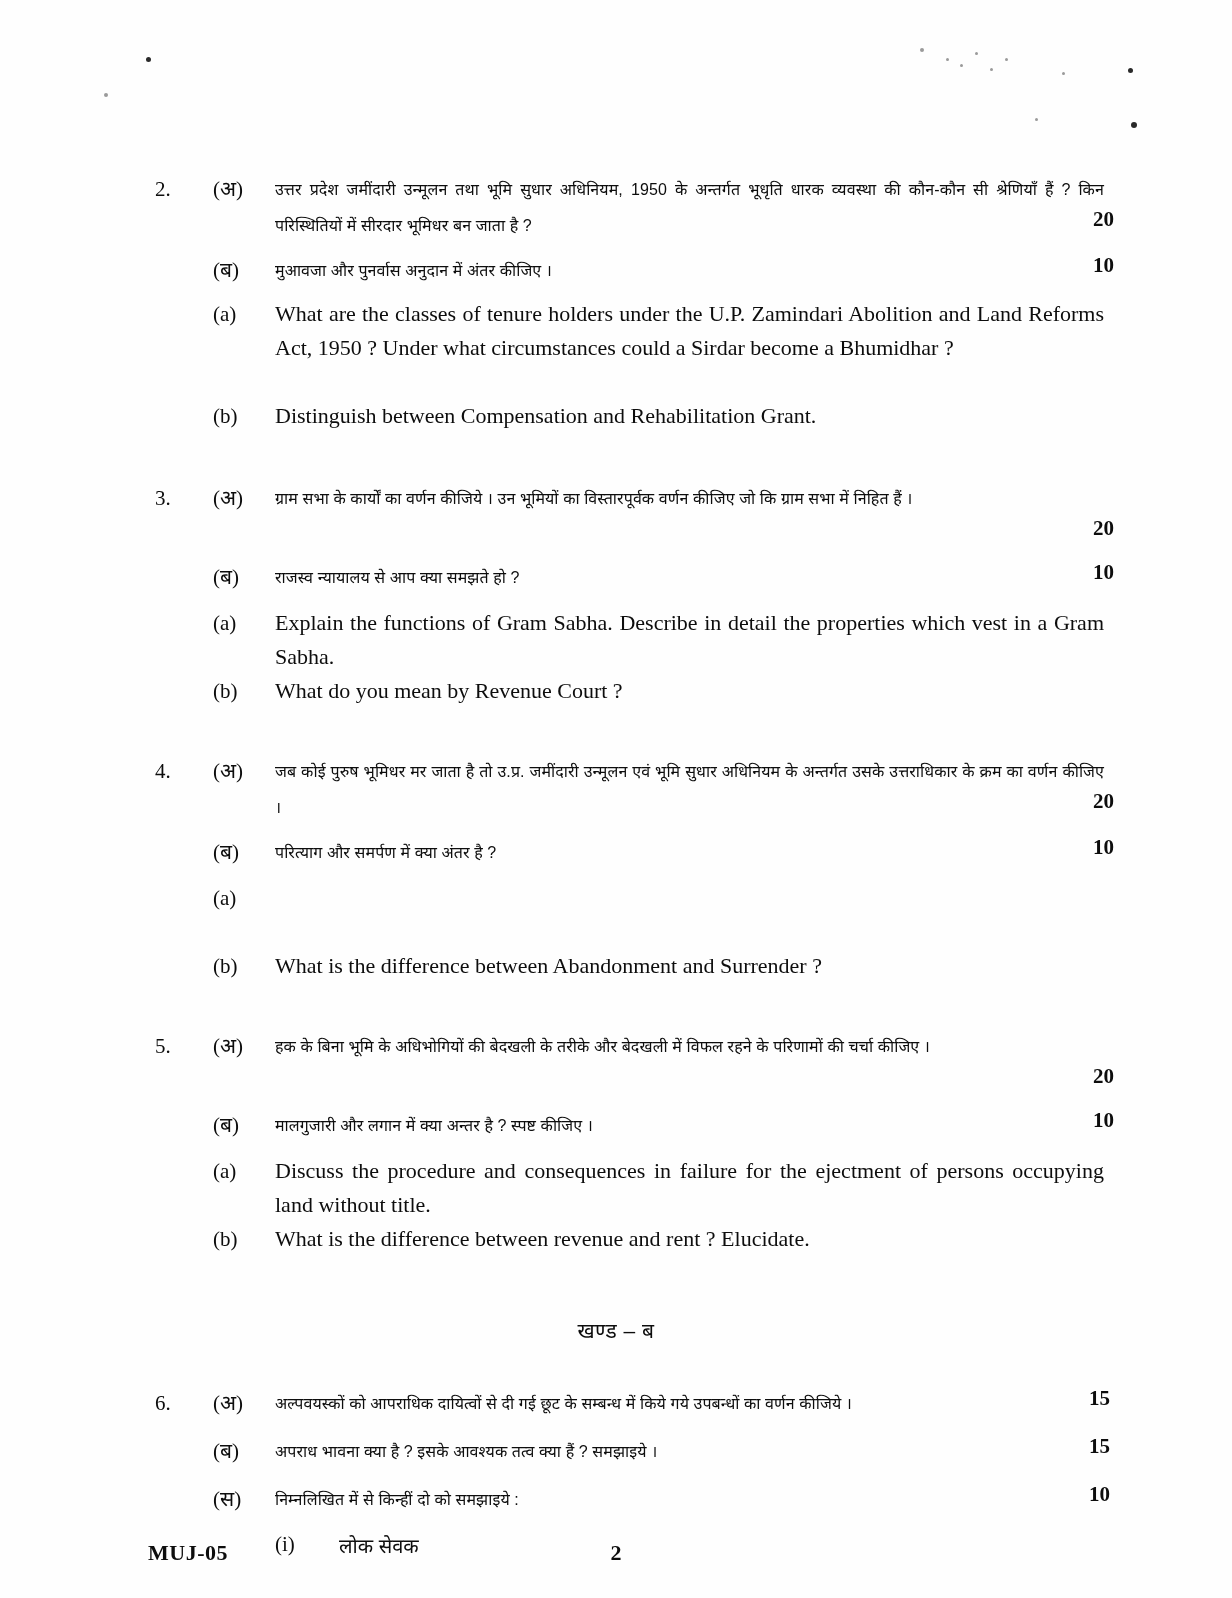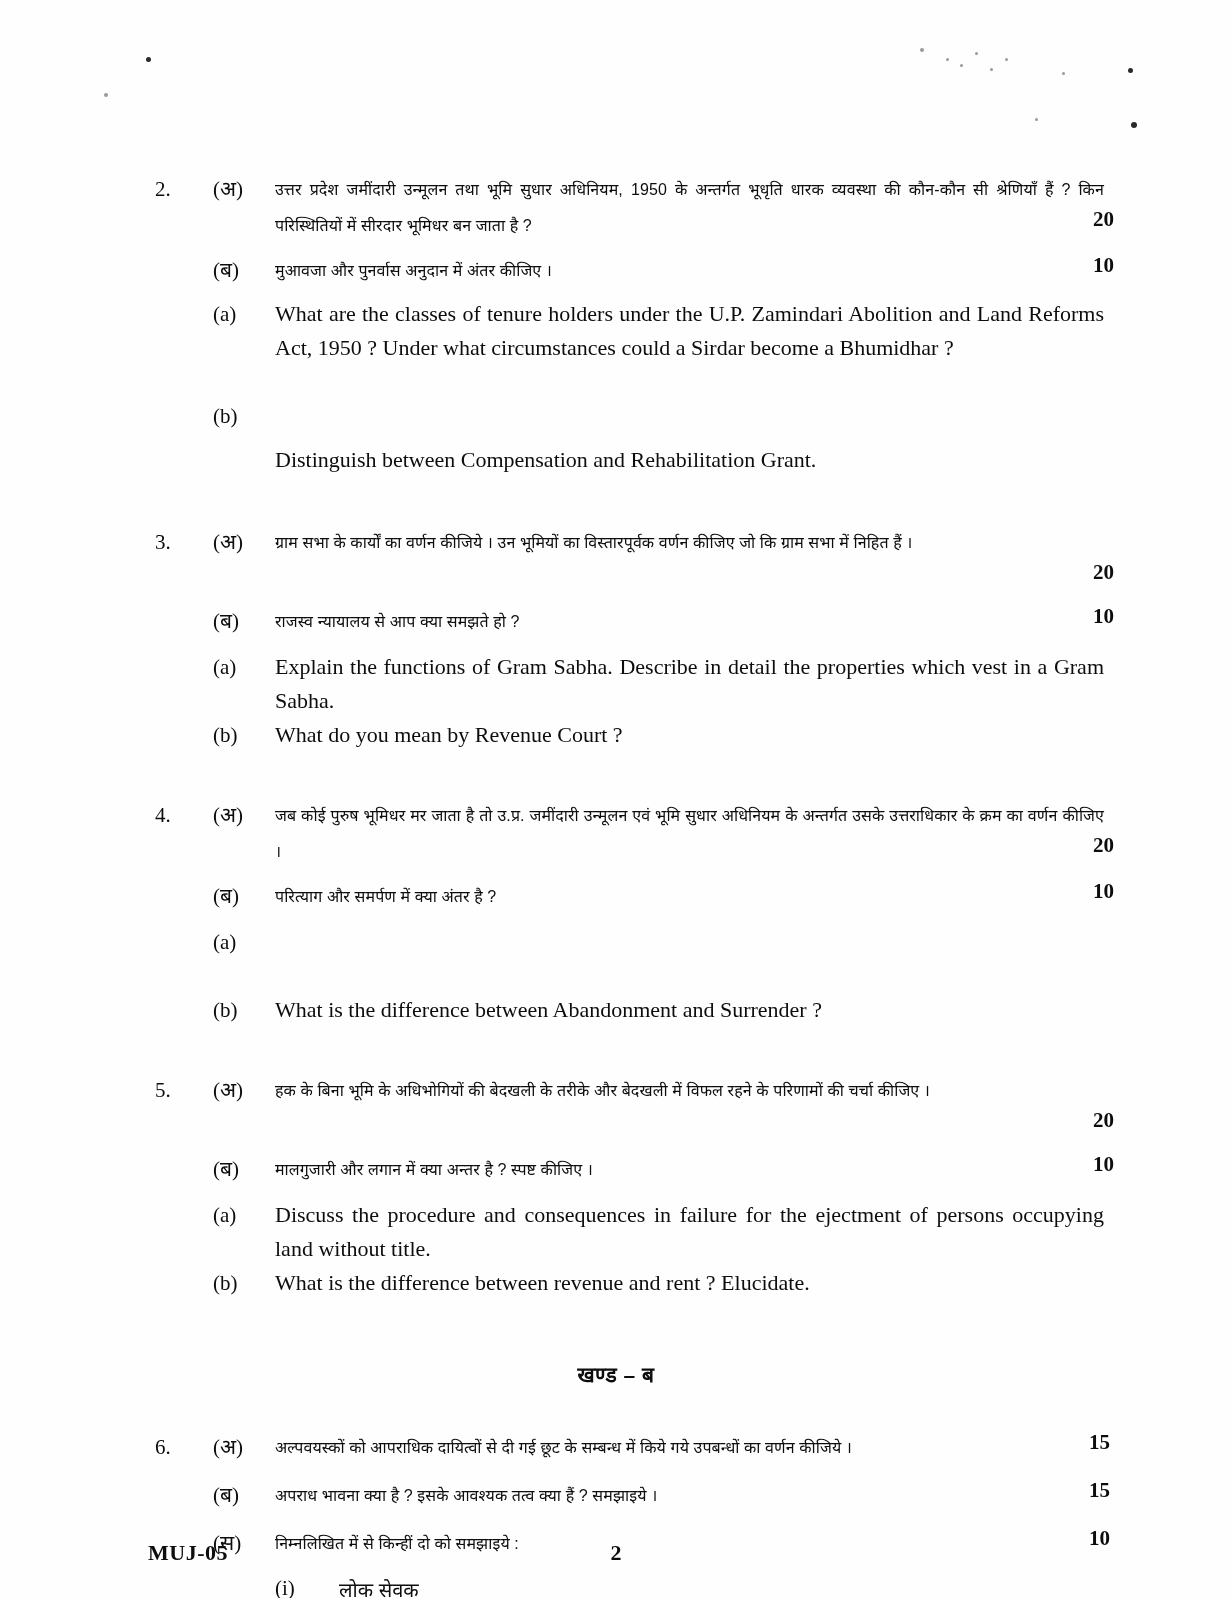--- a/index.html
+++ b/index.html
@@ -92,21 +92,21 @@
     right: 118px;
     font-weight: bold;
     font-size: 21px;
     font-family: "Liberation Serif", serif;
   }
   .marks.grpb { right: 122px; }
 
   
   .group-head {
     text-align: center;
-    font-weight: bold;
+    font-weight: normal;
   }
   .group-head .hin {
     font-family: "Liberation Sans", "DejaVu Sans", sans-serif;
     font-size: 21px;
     letter-spacing: 0.5px;
   }
   .group-head .eng {
     font-family: "Liberation Serif", serif;
     font-size: 23px;
     letter-spacing: 0.6px;
@@ -191,21 +191,21 @@
         <span class="qlabel">(ब)</span>
         <div class="qtext hin nojust">मुआवजा और पुनर्वास अनुदान में अंतर कीजिए ।</div>
         <span class="marks" style="top:0;">10</span>
       </div>
       <div class="qrow" style="min-height:102px; margin-top:8px;">
         <span class="qlabel">(a)</span>
         <div class="qtext eng">What are the classes of tenure holders under the U.P. Zamindari Abolition and Land Reforms Act, 1950 ? Under what circumstances could a Sirdar become a Bhumidhar ?</div>
       </div>
       <div class="qrow" style="min-height:34px; margin-top:0;">
         <span class="qlabel">(b)</span>
-        <div class="qtext eng" style="text-align:right;margin-top:44px;">Distinguish between Compensation and Rehabilitation Grant.</div>
+        <div class="qtext eng" style="text-align:right;">Distinguish between Compensation and Rehabilitation Grant.</div>
       </div>
     </div>
 
     <div class="qblock" style="margin-top:48px;">
       <div class="qrow" style="min-height:70px;">
         <span class="qnum">3.</span>
         <span class="qlabel">(अ)</span>
         <div class="qtext hin">ग्राम सभा के कार्यों का वर्णन कीजिये । उन भूमियों का विस्तारपूर्वक वर्णन कीजिए जो कि ग्राम सभा में निहित हैं ।</div>
         <span class="marks" style="top:35px;">20</span>
       </div>

